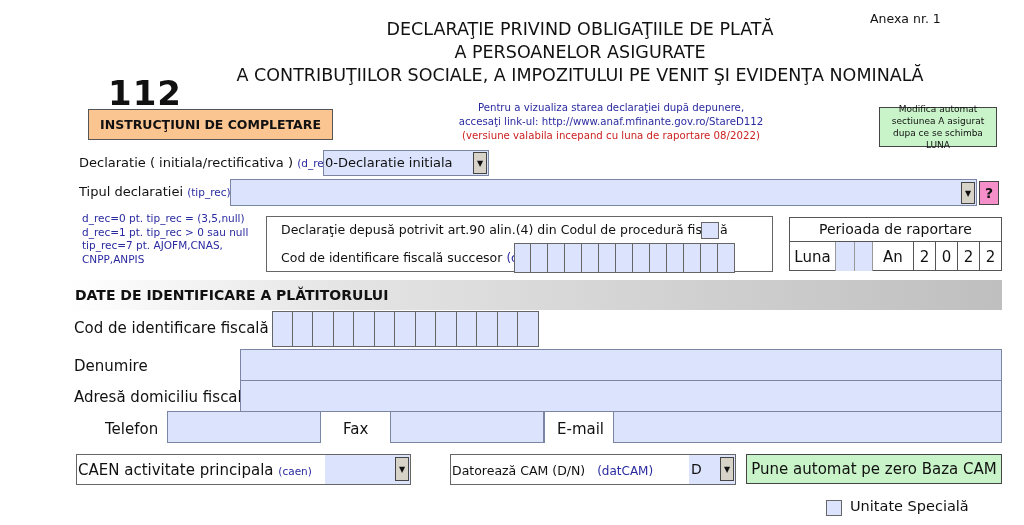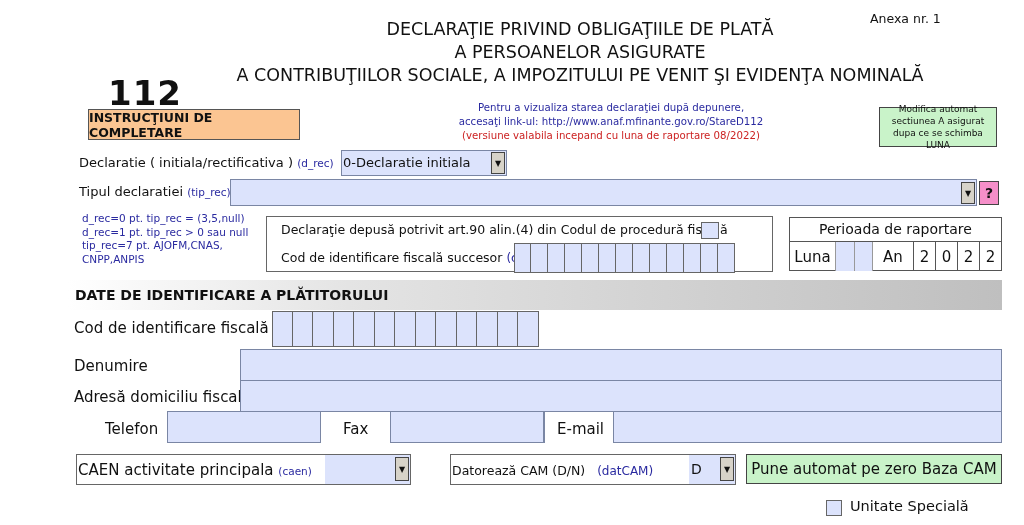--- a/index.html
+++ b/index.html
@@ -3,21 +3,21 @@
 <meta charset="utf-8">
 <style>
   html, body { margin:0; padding:0; background:#ffffff; }
   body { width:1024px; height:525px; position:relative; overflow:hidden;
          font-family:"DejaVu Sans", "Liberation Sans", sans-serif; color:#111; }
   .abs { position:absolute; }
   .fill { background:#dce3fc; }
   .form-num { left:108px; top:44px; font-size:34px; font-weight:bold; letter-spacing:1px;margin-top:29px; }
   .title { left:230px; top:18px; width:700px; text-align:center; font-size:17.5px; line-height:23px; }
   .anexa { left:870px; top:11px; font-size:12.5px; }
-  .instr-btn { left:88px; top:109px; width:212px; height:31px; background:#fbc592; border:1px solid #555;
+  .instr-btn { left:88px; top:109px; width:245px; height:31px; background:#fbc592; border:1px solid #555;
                box-sizing:border-box; font-weight:bold; font-size:12.5px; display:flex; align-items:center; justify-content:center; cursor:pointer; }
   .info { left:446px; top:101px; width:330px; text-align:center; font-size:10.2px; line-height:14px; color:#2a2aa0; }
   .info .red { color:#cc2222; }
   .green-small { left:879px; top:107px; width:118px; height:40px; background:#c9f3c9; border:1px solid #444; box-sizing:border-box;
                  font-size:9px; line-height:12px; text-align:center; display:flex; align-items:center; justify-content:center; cursor:pointer; }
   .lbl { font-size:13px; }
   .code { color:#2a2aa0; font-size:10.5px; }
   .select { border:1px solid #7a86a4; box-sizing:border-box; }
   .dd-btn { width:14px; height:22px; background:#d7d3c9; border:1px solid #444; box-sizing:border-box;
             display:flex; align-items:center; justify-content:center; font-size:8px; cursor:pointer; }
@@ -57,21 +57,21 @@
   <div>Pentru a vizualiza starea declaraţiei după depunere,</div>
   <div>accesaţi link-ul: http://www.anaf.mfinante.gov.ro/StareD112</div>
   <div class="red">(versiune valabila incepand cu luna de raportare  08/2022)</div>
 </div>
 <div class="abs green-small">Modifica automat sectiunea A asigurat dupa ce se schimba LUNA</div>
 
 <div class="abs lbl" style="left:79px; top:155px;">
   <span>Declaratie ( initiala/rectificativa )</span>
   <span class="code">(d_rec)</span>
 </div>
-<div class="abs select fill" style="left:341px; top:150px; width:166px; height:26px;">
+<div class="abs select fill" style="left:323px; top:150px; width:166px; height:26px;">
   <span class="abs" style="left:1px; top:4px; font-size:13px;">0-Declaratie initiala</span>
   <div class="abs dd-btn" style="right:1px; top:1px;">
     <span>▼</span>
   </div>
 </div>
 
 <div class="abs lbl" style="left:79px; top:184px;">
   <span>Tipul declaratiei</span>
   <span class="code">(tip_rec)</span>
 </div>

